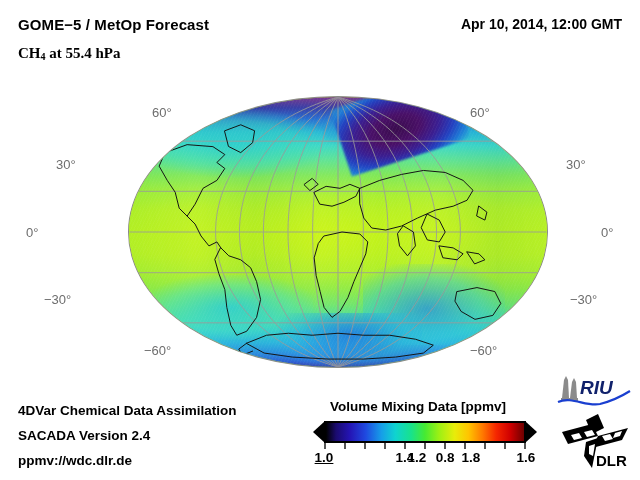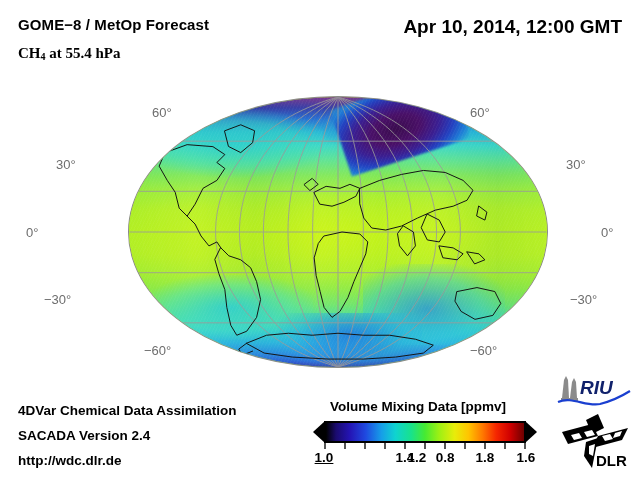--- a/index.html
+++ b/index.html
@@ -21,21 +21,21 @@
   }
   #title-sub{
     left:18px;top:45px;
     font-size:15px;font-weight:bold;
     white-space:nowrap;
     font-family:Liberation Serif, serif;
   }
   #title-sub sub{font-size:10px;vertical-align:-2px;}
   #timestamp{
     right:18px;top:16px;
-    font-size:19px;font-weight:bold;
+    font-size:14px;font-weight:bold;
     white-space:nowrap;
   }
 
   
   #map-area{
     left:128px;top:96px;
     width:420px;height:272px;
   }
   #globe{
     position:absolute;inset:0;
@@ -199,21 +199,21 @@
   }
 
   
   #riu-logo{left:556px;top:374px;width:76px;height:34px;text-align:right;}
   #dlr-logo{left:558px;top:412px;width:74px;height:60px;}
   #riu-logo svg,#dlr-logo svg{width:100%;height:100%;display:block;}
 </style>
 </head>
 <body>
 
-<div class="abs" id="title-main">GOME−8 / MetOp Forecast</div>
+<div class="abs" id="title-main">GOME−5 / MetOp Forecast</div>
 
 <div class="abs" id="title-sub"><span>CH</span><sub>4</sub><span> at 55.4 hPa</span></div>
 
 <div class="abs" id="timestamp">Apr 10, 2014, 12:00 GMT</div>
 
 <div class="abs" id="map-area">
   <div id="globe">
     <div id="base-bands"></div>
     <div id="blob-trop"></div>
     <div id="lon-mod"></div>
@@ -307,21 +307,21 @@
 <div class="abs lat-label" style="left:144px;top:343px;"><span>−60</span><span>°</span></div>
 
 <div class="abs lat-label" style="left:470px;top:105px;"><span>60</span><span>°</span></div>
 <div class="abs lat-label" style="left:566px;top:157px;"><span>30</span><span>°</span></div>
 <div class="abs lat-label" style="left:601px;top:225px;"><span>0</span><span>°</span></div>
 <div class="abs lat-label" style="left:570px;top:292px;"><span>−30</span><span>°</span></div>
 <div class="abs lat-label" style="left:470px;top:343px;"><span>−60</span><span>°</span></div>
 
 <div class="abs foot" id="foot1">4DVar Chemical Data Assimilation</div>
 <div class="abs foot" id="foot2">SACADA Version 2.4</div>
-<div class="abs foot" id="foot3">http://wdc.dlr.de</div>
+<div class="abs foot" id="foot3">ppmv://wdc.dlr.de</div>
 
 <div class="abs" id="cb-title">Volume Mixing Data [ppmv]</div>
 
 <div class="abs" id="cb-wrap">
   <div class="cb-arrow" id="cb-arrow-left"></div>
   <div id="cb-body"></div>
   <div class="cb-arrow" id="cb-arrow-right"></div>
 </div>
 
 <div class="abs" id="cb-ticks">
@@ -335,21 +335,21 @@
     <i style="left: 140px;"></i>
     <i style="left: 160px;"></i>
     <i style="left: 180px;"></i>
     <i style="left: 200px;"></i>
   </div>
 <div class="abs" id="cb-labels">
     <span style="left: 11px; text-decoration: underline;">1.0</span>
     <span style="left: 56px; margin-left: 48px;">1.2</span>
     <span style="left: 91.8px;">1.4</span>
     <span style="left: 132.2px;">0.8</span>
-    <span style="left: 172px;">1.8</span>
+    <span style="left: 158px;">1.8</span>
     <span style="left: 213px;">1.6</span>
   </div>
 
 <div class="abs" id="riu-logo">
   <svg viewBox="0 0 76 34">
 
     <g fill="#8b8b8b">
       <path d="M6 24 L8 6 L10 2 L12 6 L13 24 Z"></path>
       <path d="M14 24 L16 8 L18 4 L20 8 L21 24 Z"></path>
       <path d="M5 24 L22 24 L22 27 L5 27 Z"></path>

